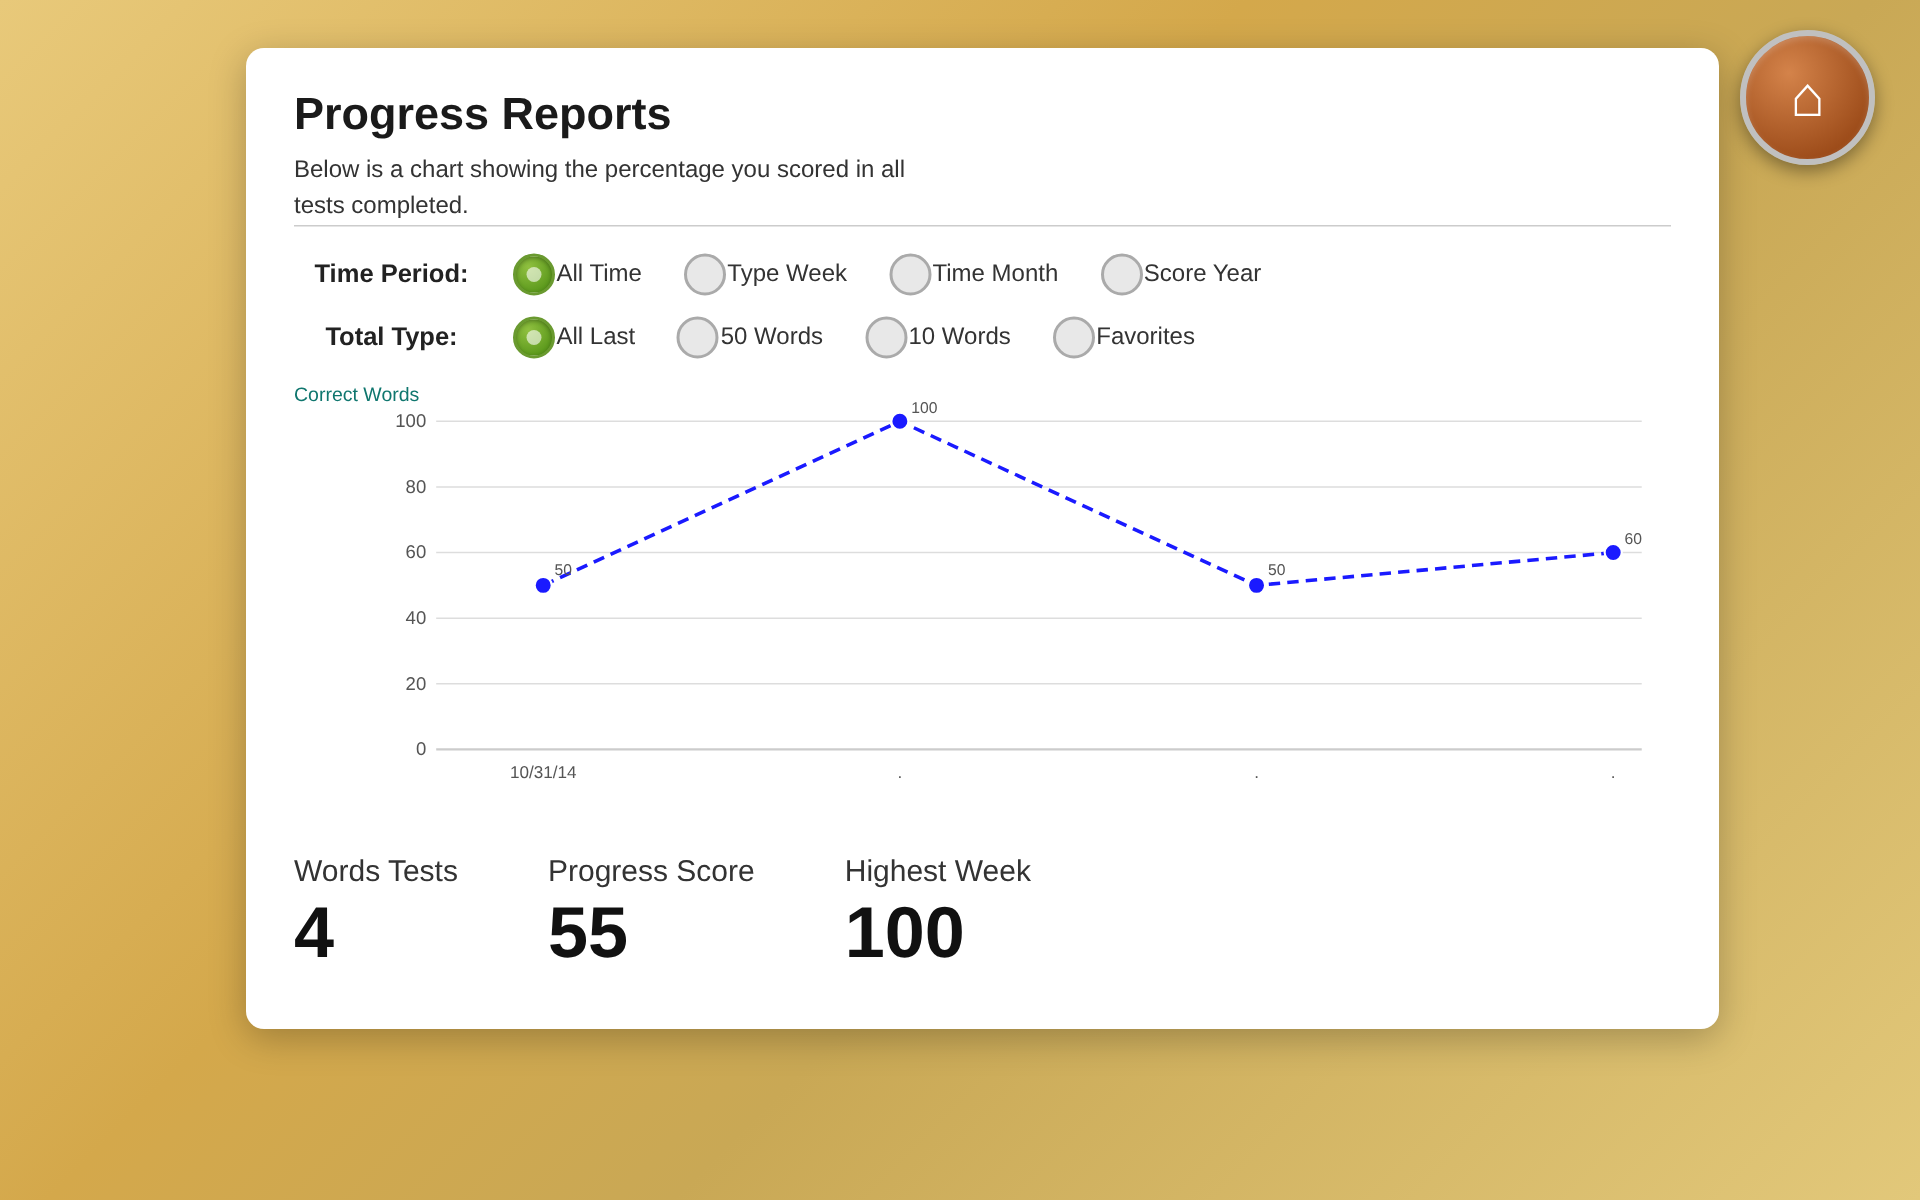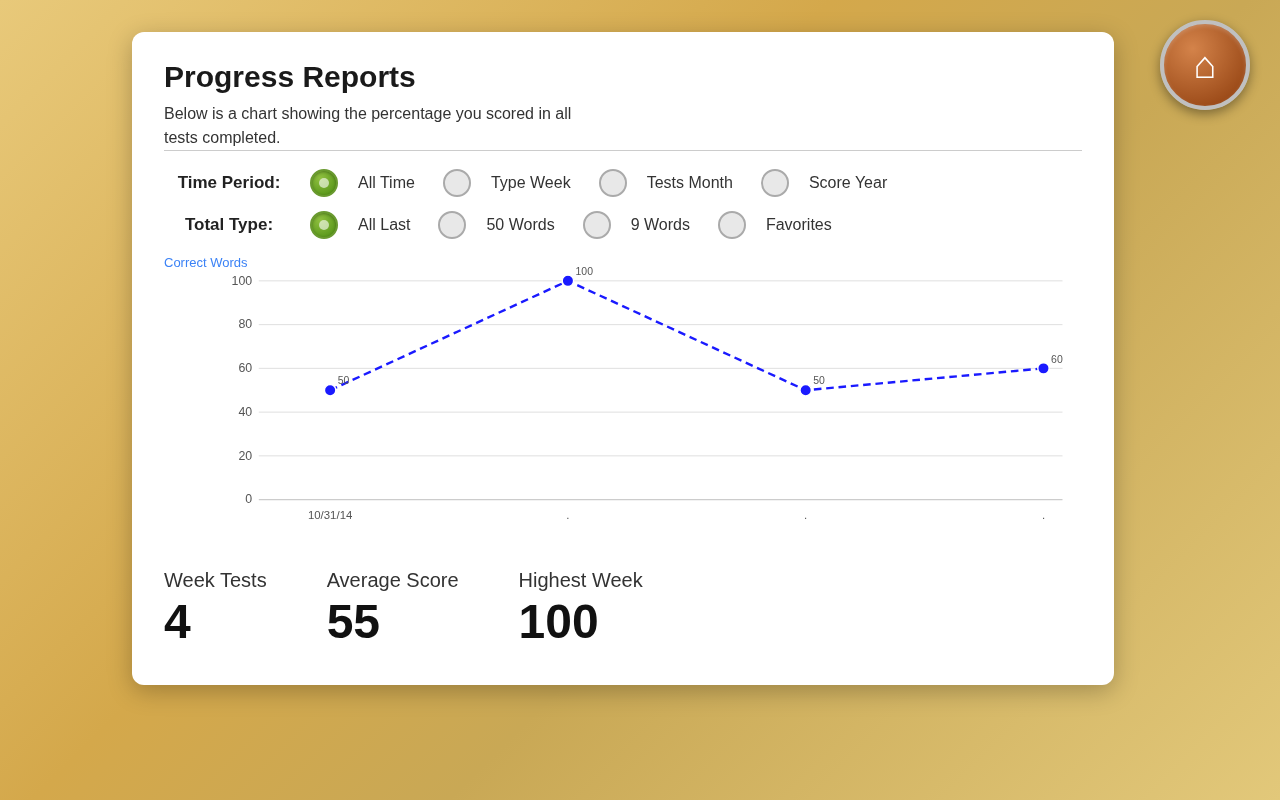--- a/index.html
+++ b/index.html
@@ -32,21 +32,21 @@
 
     .home-icon {
       color: white;
       font-size: 38px;
       line-height: 1;
     }
 
     .main-card {
       position: absolute;
       top: 32px;
-      left: 132px;
+      left: 164px;
       width: 982px;
       background: white;
       border-radius: 12px;
       box-shadow: 0 6px 24px rgba(0,0,0,0.25);
       padding: 28px 32px 36px 32px;
     }
 
     .card-title {
       font-size: 30px;
       font-weight: bold;
@@ -92,21 +92,21 @@
 
     .radio-group {
       display: flex;
       align-items: center;
       gap: 28px;
     }
 
     .radio-option {
       display: flex;
       align-items: center;
-      gap: 20px;
+      gap: 1px;
       cursor: pointer;
     }
 
     .radio-circle {
       width: 28px;
       height: 28px;
       border-radius: 50%;
       border: 2px solid #aaa;
       background: #e8e8e8;
       display: flex;
@@ -136,21 +136,21 @@
     }
 
     
     .chart-area {
       position: relative;
       margin-top: 8px;
     }
 
     .chart-y-label {
       font-size: 13px;
-      color: #3b82f6;
+      color: #0f766e;
       font-family: Arial, sans-serif;
       position: absolute;
       left: 0;
       top: 0;
     }
 
     .chart-container {
       margin-left: 52px;
       margin-right: 10px;
       position: relative;
@@ -210,21 +210,21 @@
         <div class="radio-option">
           <div class="radio-circle selected"></div>
           <span class="radio-label">All Time</span>
         </div>
         <div class="radio-option">
           <div class="radio-circle"></div>
           <span class="radio-label">Type Week</span>
         </div>
         <div class="radio-option">
           <div class="radio-circle"></div>
-          <span class="radio-label">Tests Month</span>
+          <span class="radio-label">Time Month</span>
         </div>
         <div class="radio-option">
           <div class="radio-circle"></div>
           <span class="radio-label">Score Year</span>
         </div>
       </div>
     </div>
 
     <div class="control-row">
       <div class="control-label">Total Type:</div>
@@ -232,21 +232,21 @@
         <div class="radio-option">
           <div class="radio-circle selected"></div>
           <span class="radio-label">All Last</span>
         </div>
         <div class="radio-option">
           <div class="radio-circle"></div>
           <span class="radio-label">50 Words</span>
         </div>
         <div class="radio-option">
           <div class="radio-circle"></div>
-          <span class="radio-label">9 Words</span>
+          <span class="radio-label">10 Words</span>
         </div>
         <div class="radio-option">
           <div class="radio-circle"></div>
           <span class="radio-label">Favorites</span>
         </div>
       </div>
     </div>
   </div>
 
   <div class="chart-area">
@@ -283,25 +283,25 @@
         <text x="120" y="270" text-anchor="middle" font-size="12" fill="#555" font-family="Arial">10/31/14</text>
         <text x="370" y="270" text-anchor="middle" font-size="12" fill="#555" font-family="Arial">.</text>
         <text x="620" y="270" text-anchor="middle" font-size="12" fill="#555" font-family="Arial">.</text>
         <text x="870" y="270" text-anchor="middle" font-size="12" fill="#555" font-family="Arial">.</text>
       </svg>
     </div>
   </div>
 
   <div class="stats-section">
     <div class="stat-item">
-      <div class="stat-label">Week Tests</div>
+      <div class="stat-label">Words Tests</div>
       <div class="stat-value">4</div>
     </div>
     <div class="stat-item">
-      <div class="stat-label">Average Score</div>
+      <div class="stat-label">Progress Score</div>
       <div class="stat-value">55</div>
     </div>
     <div class="stat-item">
       <div class="stat-label">Highest Week</div>
       <div class="stat-value">100</div>
     </div>
   </div>
 
 </div>
 

